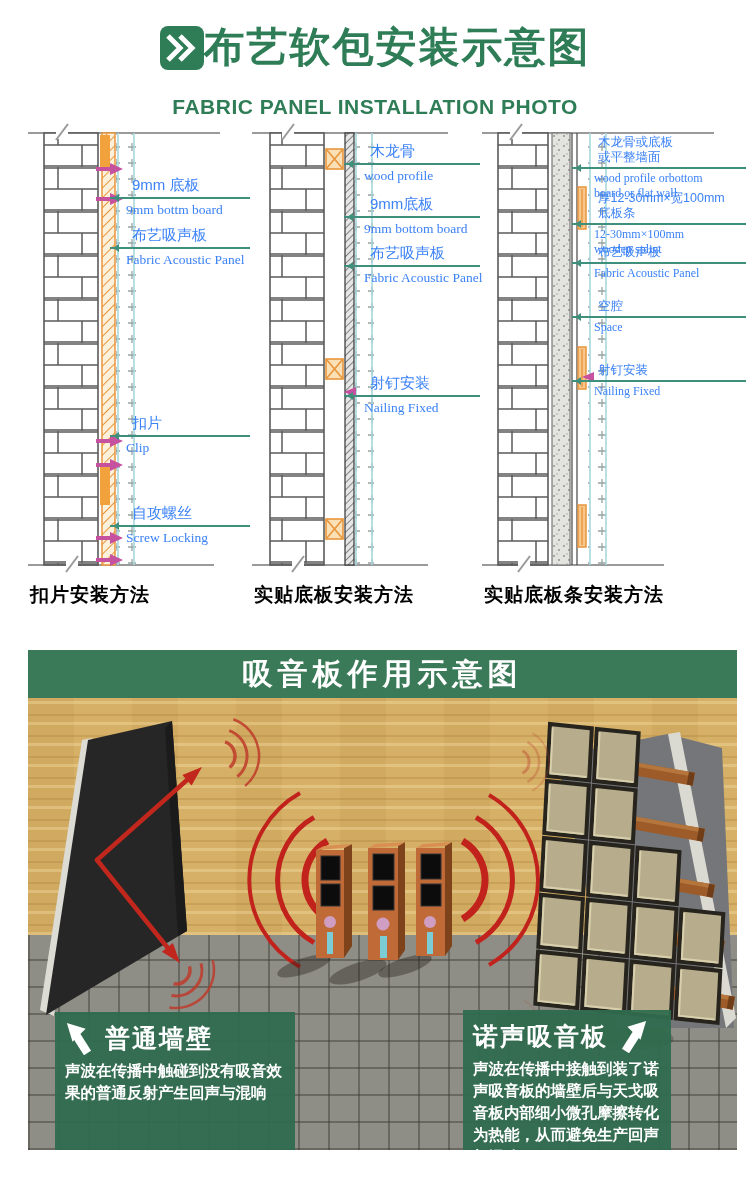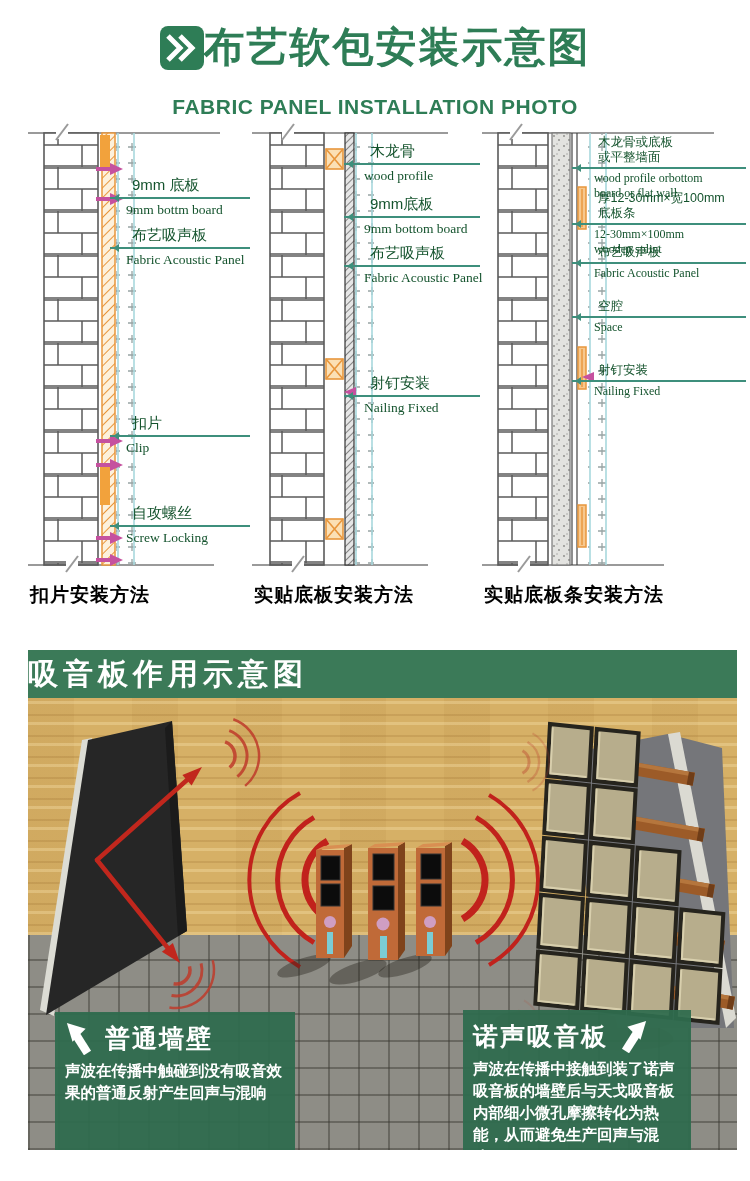--- a/index.html
+++ b/index.html
@@ -15,54 +15,54 @@
   .chev-icon{width:44px;height:44px;flex:0 0 44px;}
   .title-cn{font-size:41px;font-weight:bold;letter-spacing:2px;white-space:nowrap;}
   .title-en{font-size:21px;font-weight:bold;letter-spacing:0.5px;margin-top:20px;white-space:nowrap;}
 
   
   .dcol{position:absolute;top:123px;height:490px;}
   #d1{left:28px;width:222px;}
   #d2{left:252px;width:228px;}
   #d3{left:482px;width:264px;}
   .dsvg{position:absolute;left:0;top:0;}
-  .dlabel{position:absolute;color:#14532d;}
+  .dlabel{position:absolute;color:#3b82f6;}
   .dlabel .cn{font-size:15px;line-height:20px;padding-left:6px;white-space:nowrap;}
   .dlabel .lline{height:0;border-top:2px solid #3e8f7c;margin:2px 0 2px 0;position:relative;}
   .dlabel .lline::before{content:"";position:absolute;left:-1px;top:-5px;
     border:4px solid transparent;border-right:6px solid #3e8f7c;}
   .dlabel .en{font-size:13.5px;line-height:17px;white-space:nowrap;font-family:Liberation Serif, serif;}
   .ext16 .lline{margin-left:-16px;}
   .ext20 .lline{margin-left:-20px;}
   .ext22 .lline{margin-left:-22px;}
   .small .cn{font-size:12.5px;line-height:15px;padding-left:4px;}
   .small .en{font-size:12px;line-height:14.5px;}
   .dcaption{position:absolute;left:2px;top:459px;font-size:19px;font-weight:bold;
     color:#000000;letter-spacing:1px;white-space:nowrap;}
 
   
   .scene{position:absolute;left:28px;top:648px;width:709px;height:502px;}
   .scene-title{margin-top:2px;height:48px;background:#3b7a58;display:flex;align-items:center;
-    justify-content:flex-start;color:#fff;font-size:30px;font-weight:bold;letter-spacing:5px;}
+    justify-content:center;color:#fff;font-size:30px;font-weight:bold;letter-spacing:5px;}
   .scene-body{position:absolute;top:50px;left:0;right:0;bottom:0;overflow:hidden;}
   .wood{position:absolute;top:0;left:0;right:0;height:237px;background-color:#d6b066;
     background-image:
       repeating-linear-gradient(0deg, rgba(255,236,185,.30) 0 3px, rgba(255,236,185,0) 3px 9px,
         rgba(146,100,38,.20) 9px 11px, rgba(146,100,38,0) 11px 21px),
       repeating-linear-gradient(90deg, rgba(171,126,56,.12) 0 46px, rgba(171,126,56,0) 46px 104px);}
   .floor{position:absolute;top:237px;left:0;right:0;bottom:0;background-color:#8e8d86;
     background-image:
       repeating-linear-gradient(90deg, rgba(58,57,50,.45) 0 2px, rgba(58,57,50,0) 2px 30px),
       repeating-linear-gradient(0deg, rgba(58,57,50,.45) 0 2px, rgba(58,57,50,0) 2px 27px);}
   .fx{position:absolute;left:0;top:0;}
 
   .callout{position:absolute;background:rgba(47,107,78,.94);color:#fff;
     padding:9px 10px;box-sizing:border-box;}
   #callout-left{left:27px;top:314px;width:240px;height:138px;}
-  #callout-right{left:435px;top:312px;width:228px;height:140px;}
+  #callout-right{left:435px;top:312px;width:208px;height:140px;}
   .ctitle-row{display:flex;align-items:center;gap:10px;}
   .ctitle{font-size:25px;font-weight:bold;letter-spacing:2px;white-space:nowrap;}
   .cbody{font-size:15.5px;line-height:1.42;margin-top:5px;font-weight:bold;}
   .carrow{width:30px;height:34px;flex:0 0 30px;}
 </style>
 </head>
 <body>
 
 <div class="header">
   <div class="header-row">

